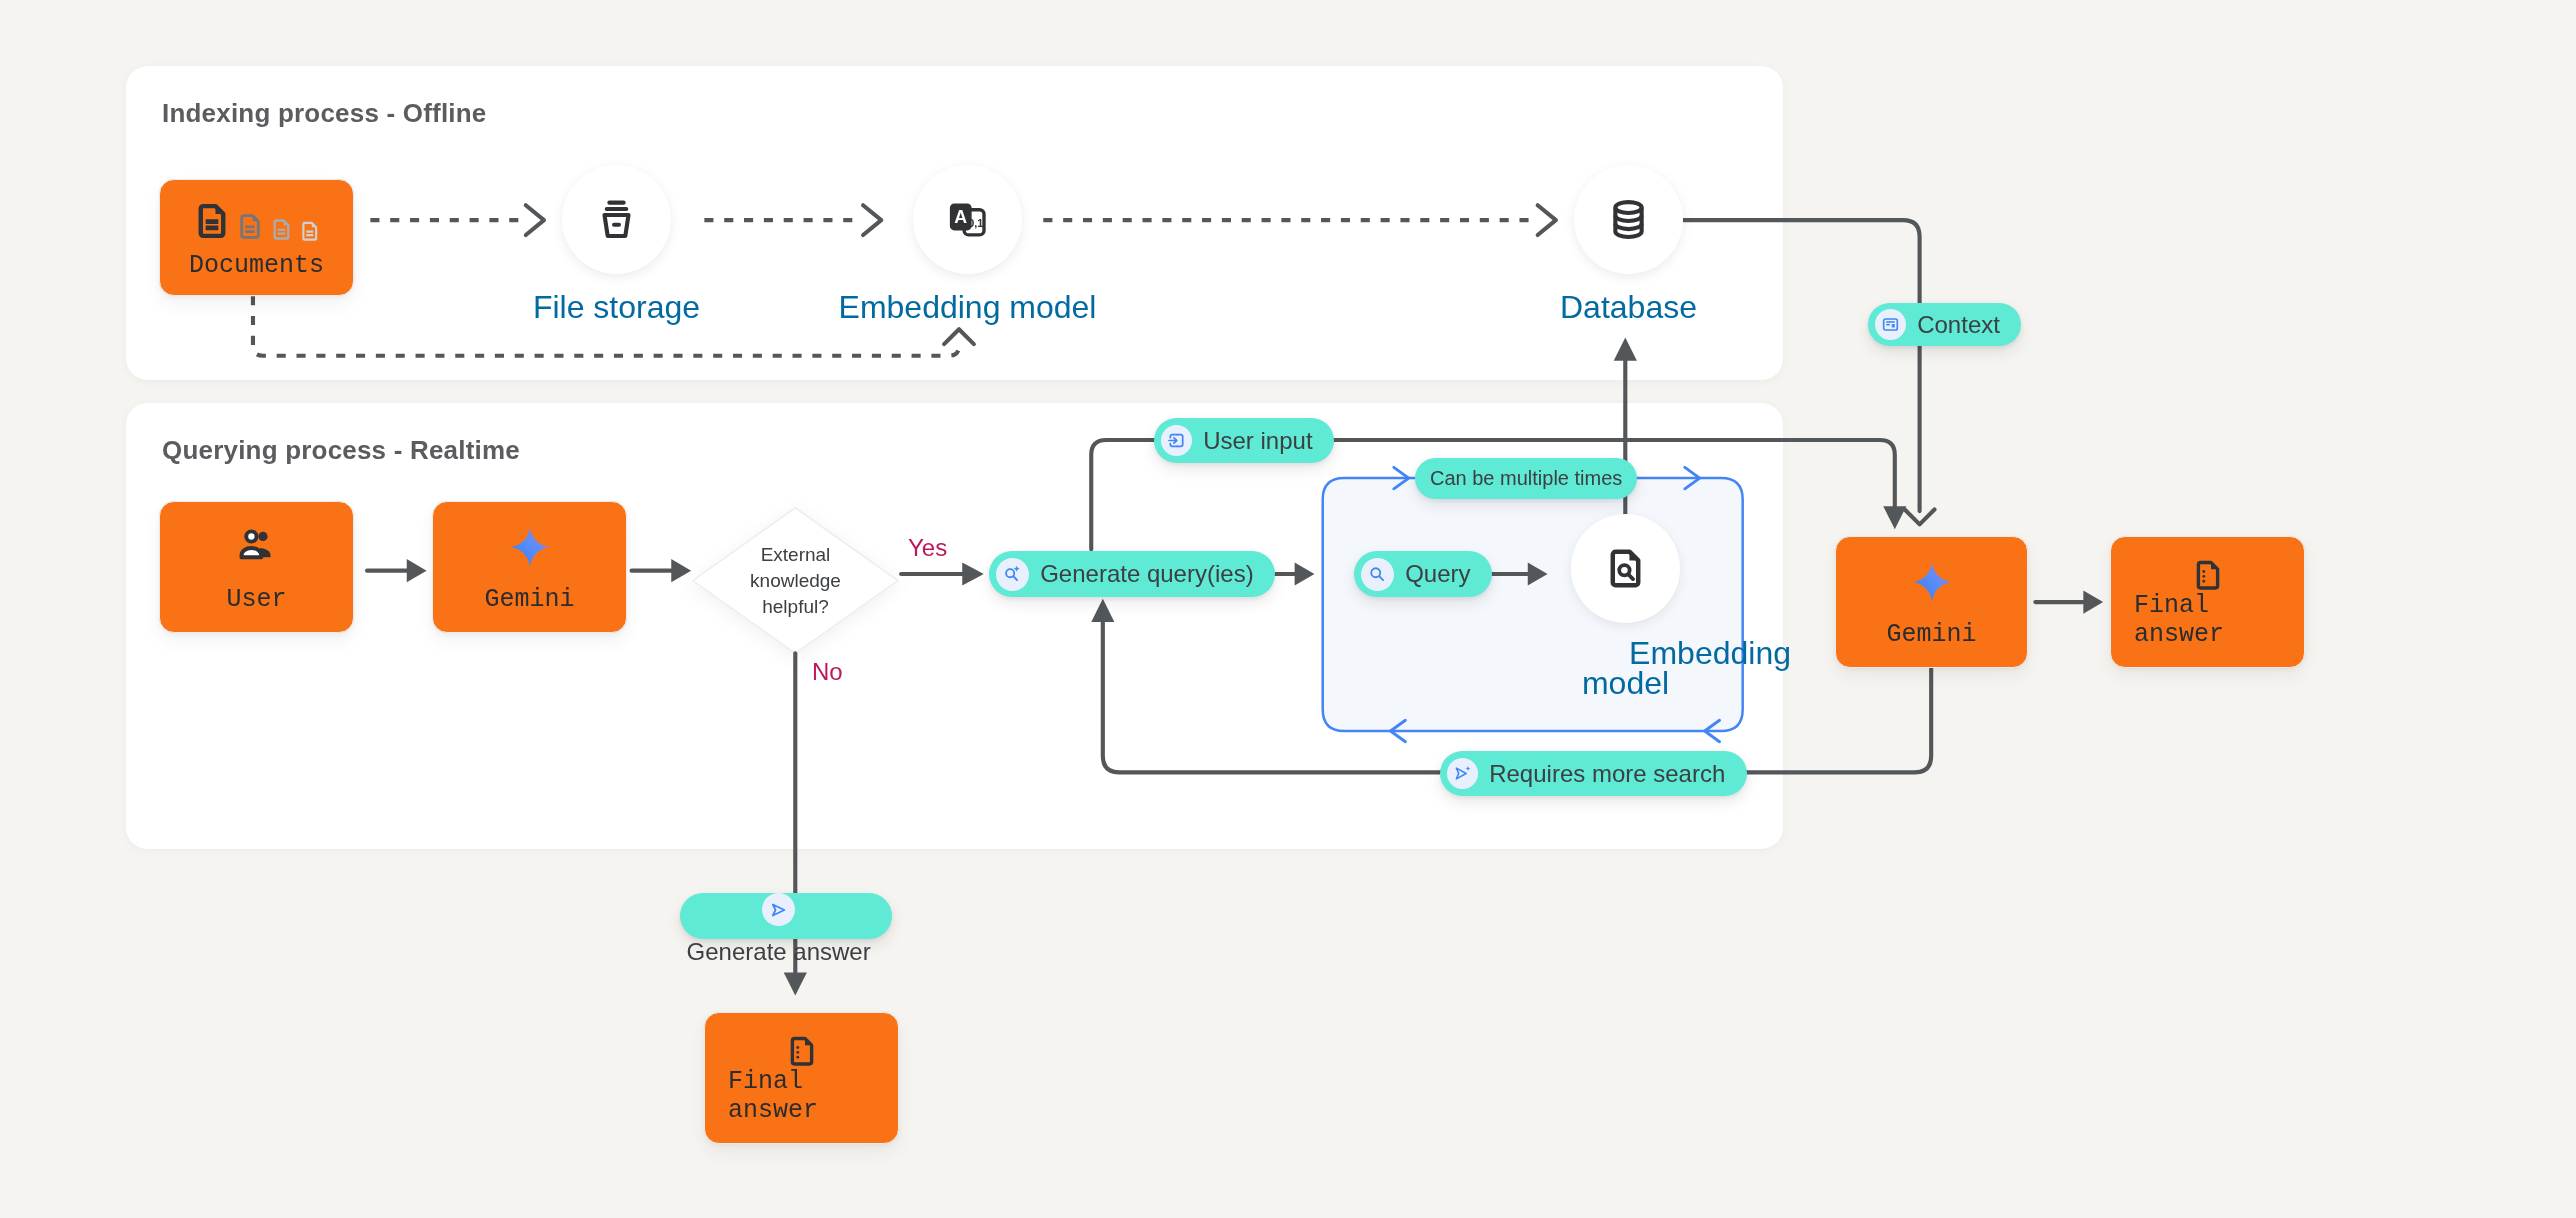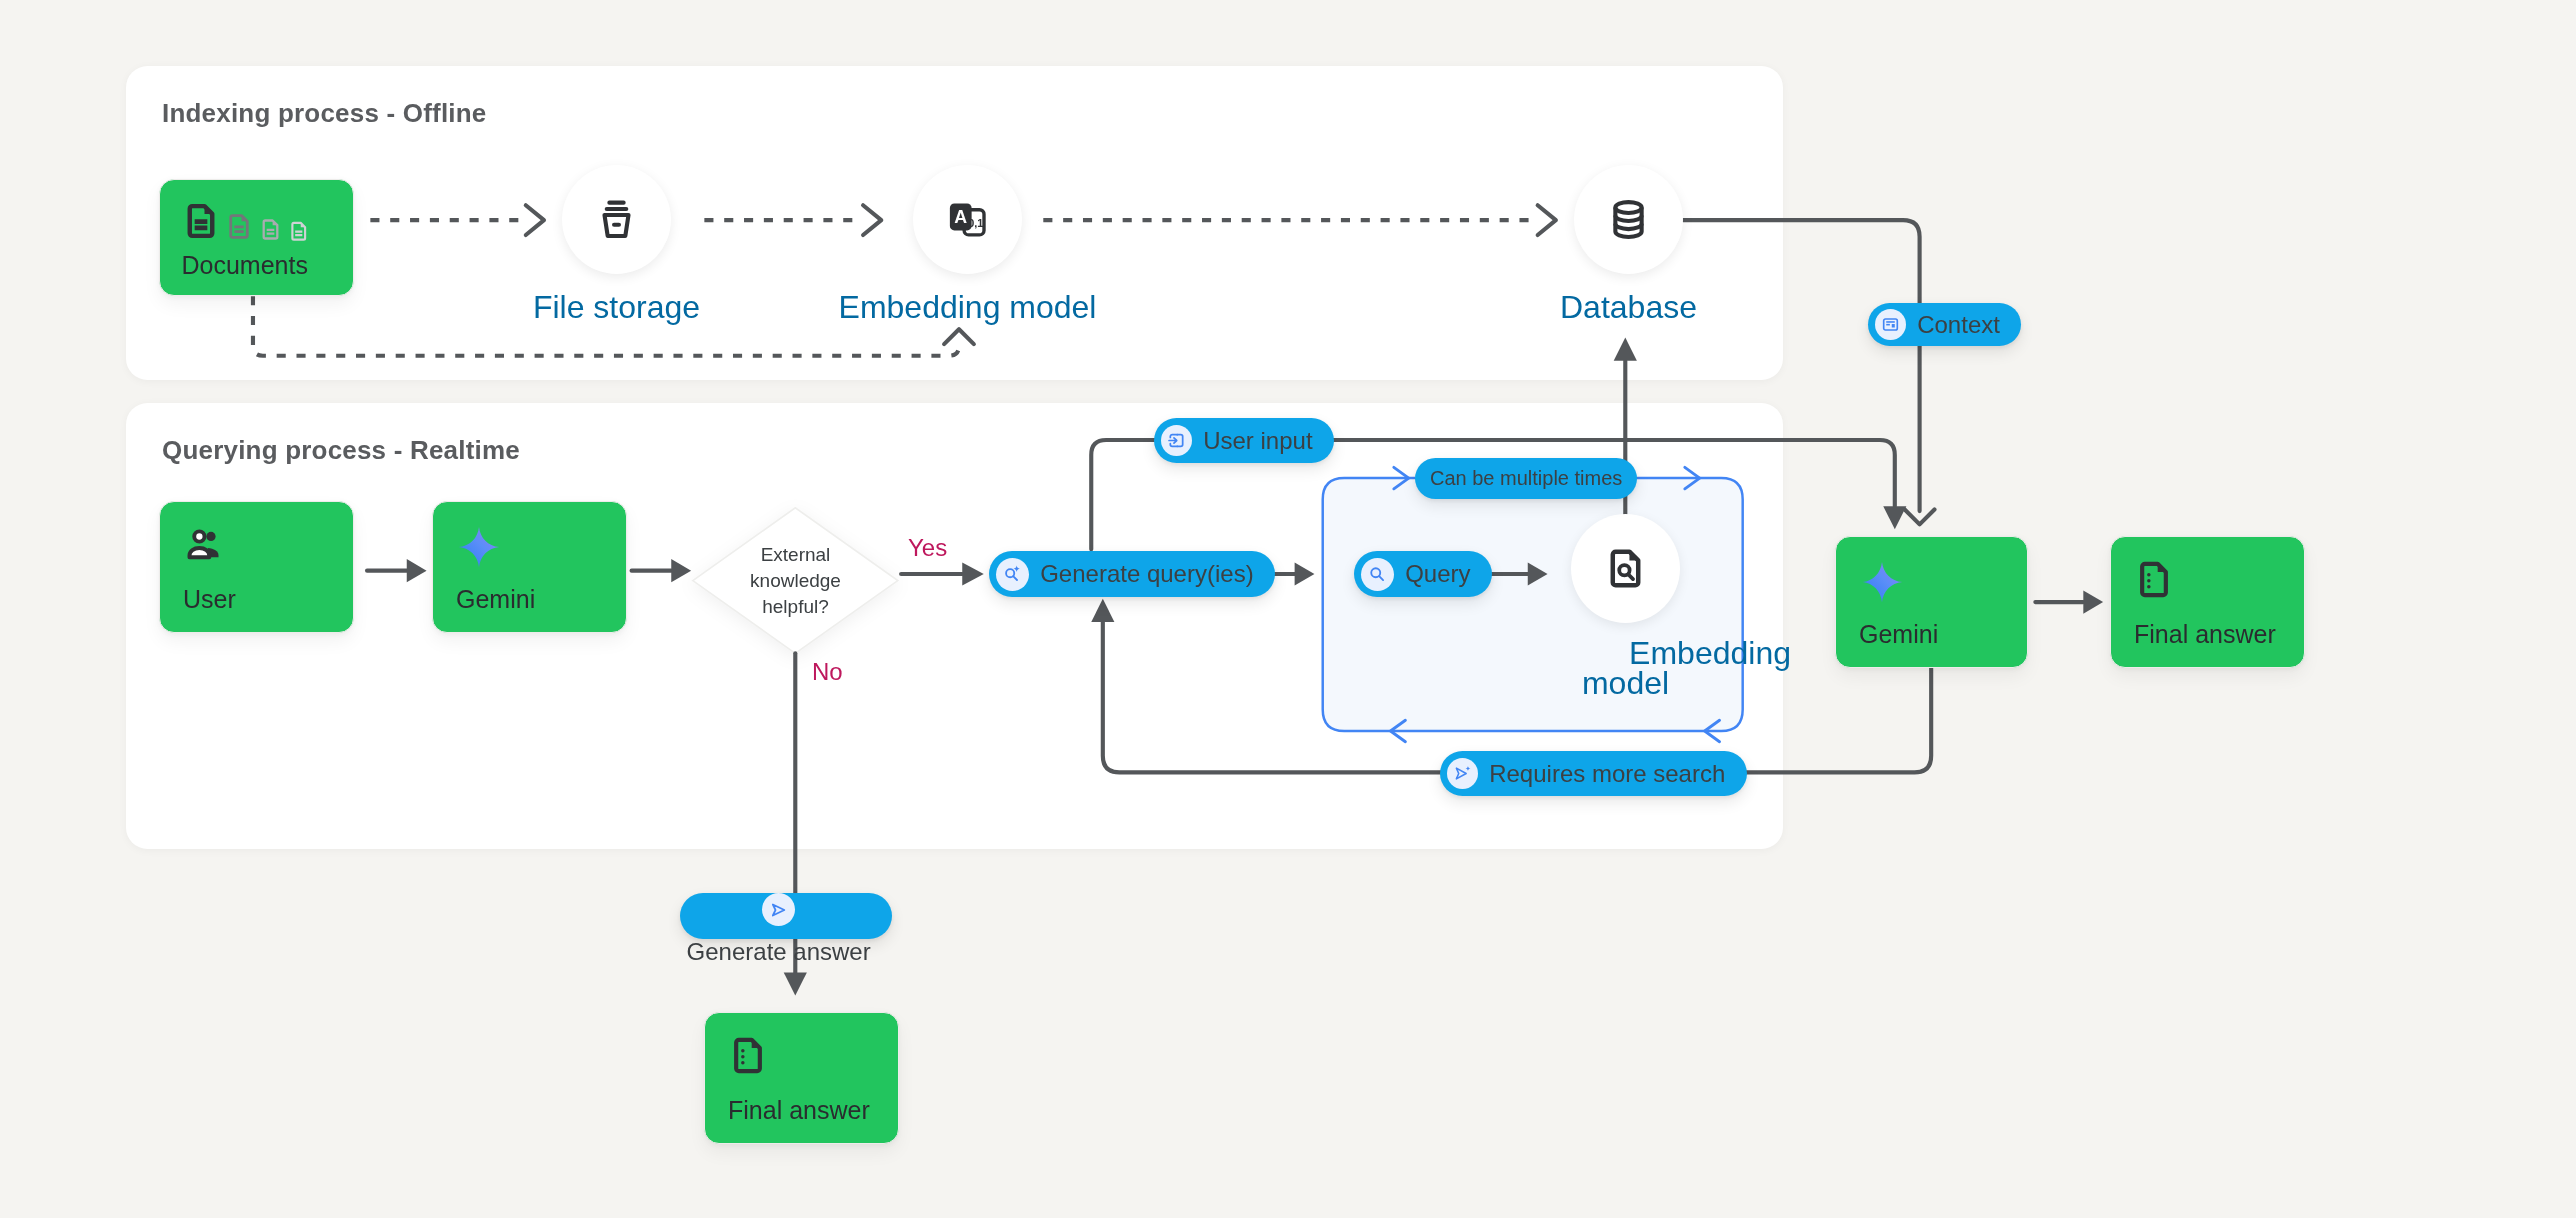--- a/index.html
+++ b/index.html
@@ -12,36 +12,36 @@
   .stage{position:absolute;inset:0;}
   .panel{
     position:absolute;background:#ffffff;border-radius:21.5px;
     box-shadow:0 1.7px 8.3px rgba(0,0,0,0.04);
   }
   .panel-title{
     position:absolute;font-size:26px;font-weight:700;color:#5a5c5f;letter-spacing:0.2px;
   }
   svg.connectors{position:absolute;left:0;top:0;z-index:5;}
   .card{
-    position:absolute;z-index:10;background:#22c55e;border:0.8px solid #edecea;border-radius:15px;
+    position:absolute;z-index:10;background:#f97316;border:0.8px solid #edecea;border-radius:15px;
     box-shadow:0 1.7px 5px rgba(0,0,0,0.04),0 8.3px 18px rgba(0,0,0,0.05);
-    display:flex;flex-direction:column;justify-content:space-between;align-items:flex-start;
-    padding:21.5px 23px 18px 23px;box-sizing:border-box;
+    display:flex;flex-direction:column;justify-content:space-between;align-items:center;
+    padding:21.5px 23px 18px 23px;box-sizing:border-box;font-family:Liberation Mono, monospace;
   }
   .card .node-label{font-size:25px;color:#2a2c2f;}
   .circle{
     position:absolute;z-index:10;width:109px;height:109px;border-radius:50%;background:#fff;
     box-shadow:0 3.3px 11.6px rgba(0,0,0,0.08);
     display:flex;align-items:center;justify-content:center;
   }
   .circle-label{
     position:absolute;z-index:10;width:331px;text-align:center;font-size:32px;color:#0369a1;
   }
   .pill{
-    position:absolute;z-index:20;background:#0ea5e9;border-radius:826px;
+    position:absolute;z-index:20;background:#5eead4;border-radius:826px;
     box-shadow:0 1.7px 4.1px rgba(0,0,0,0.07),0 6.6px 15px rgba(0,0,0,0.09);
     display:flex;align-items:center;gap:11.6px;
     padding:0 21.5px 0 6.6px;font-size:24px;color:#3c4043;white-space:nowrap;
   }
   .pill.no-icon{padding:0 15px;font-size:20px;}
   .chip{
     width:33px;height:33px;border-radius:50%;background:#e8f0fe;flex:0 0 auto;
     display:flex;align-items:center;justify-content:center;
   }
   .chip.sm{width:31px;height:31px;}

